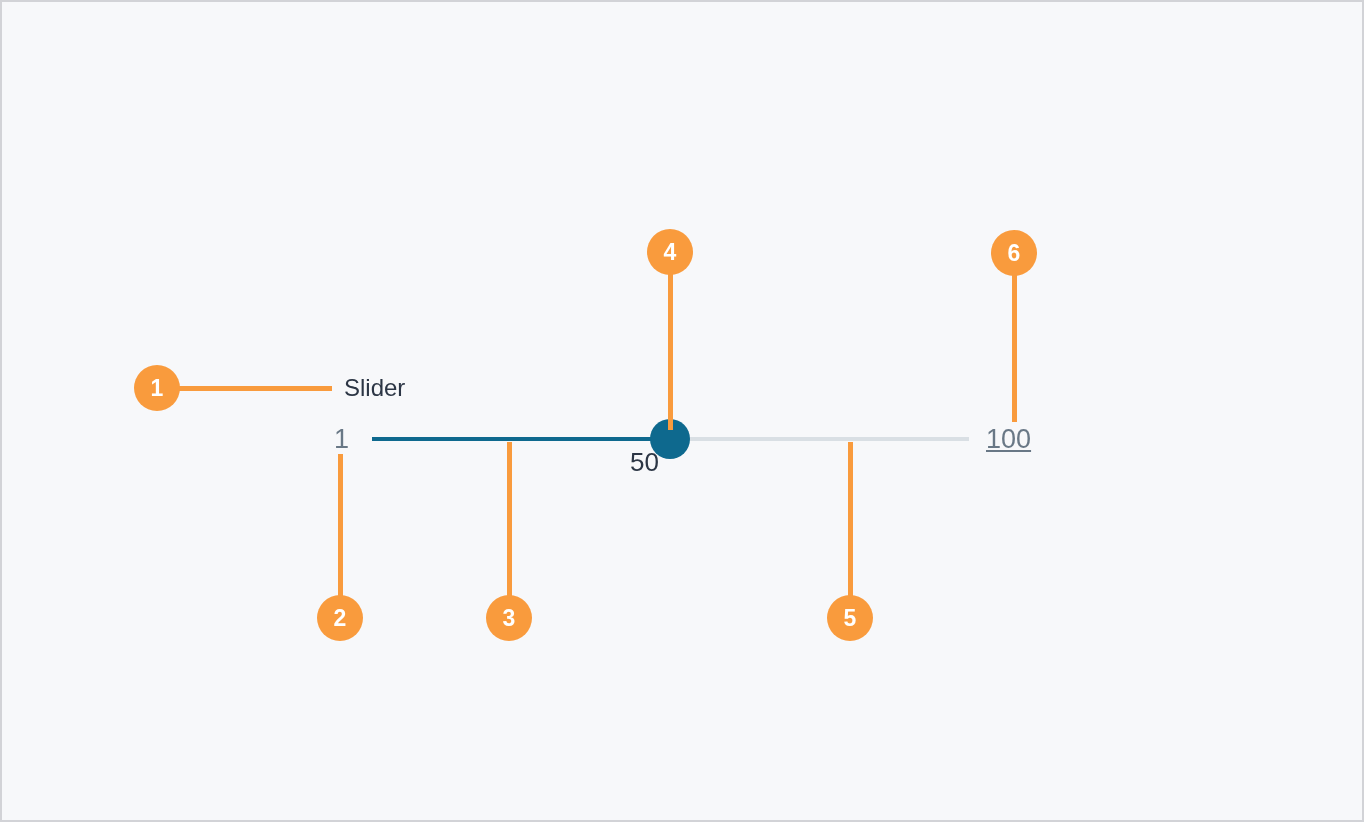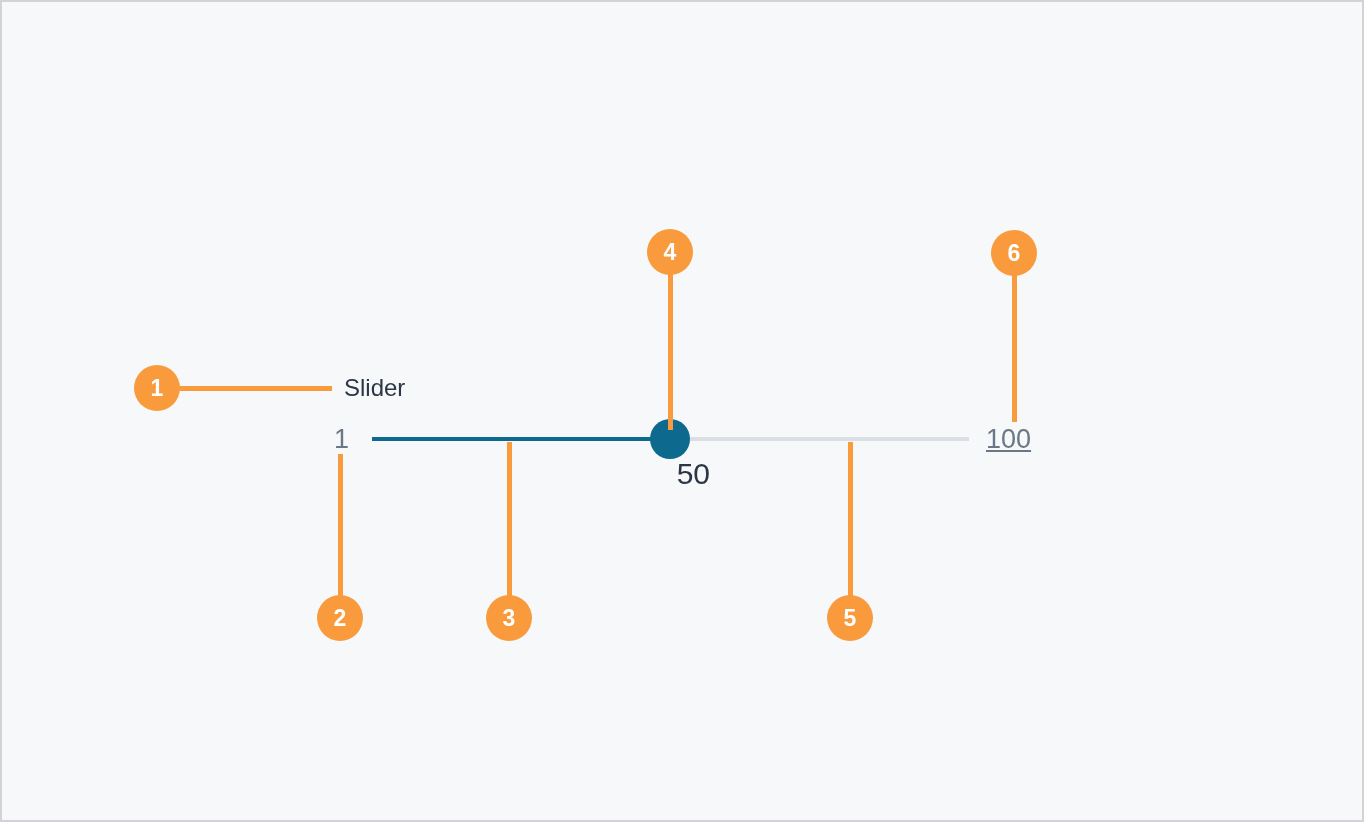--- a/index.html
+++ b/index.html
@@ -70,24 +70,24 @@
     width: 40px;
     height: 40px;
     border-radius: 50%;
     background: var(--handle);
     z-index: 2;
     cursor: pointer;
   }
   .value-label {
     position: absolute;
     left: 628px;
-    top: 456px;
+    top: 444px;
     width: 80px;
-    text-align: right;
-    font-size: 30px;
+    text-align: left;
+    font-size: 26px;
     line-height: 32px;
     color: var(--text-primary);
   }
 
   
   .callout-line {
     position: absolute;
     background: var(--accent-orange);
     z-index: 3;
   }

